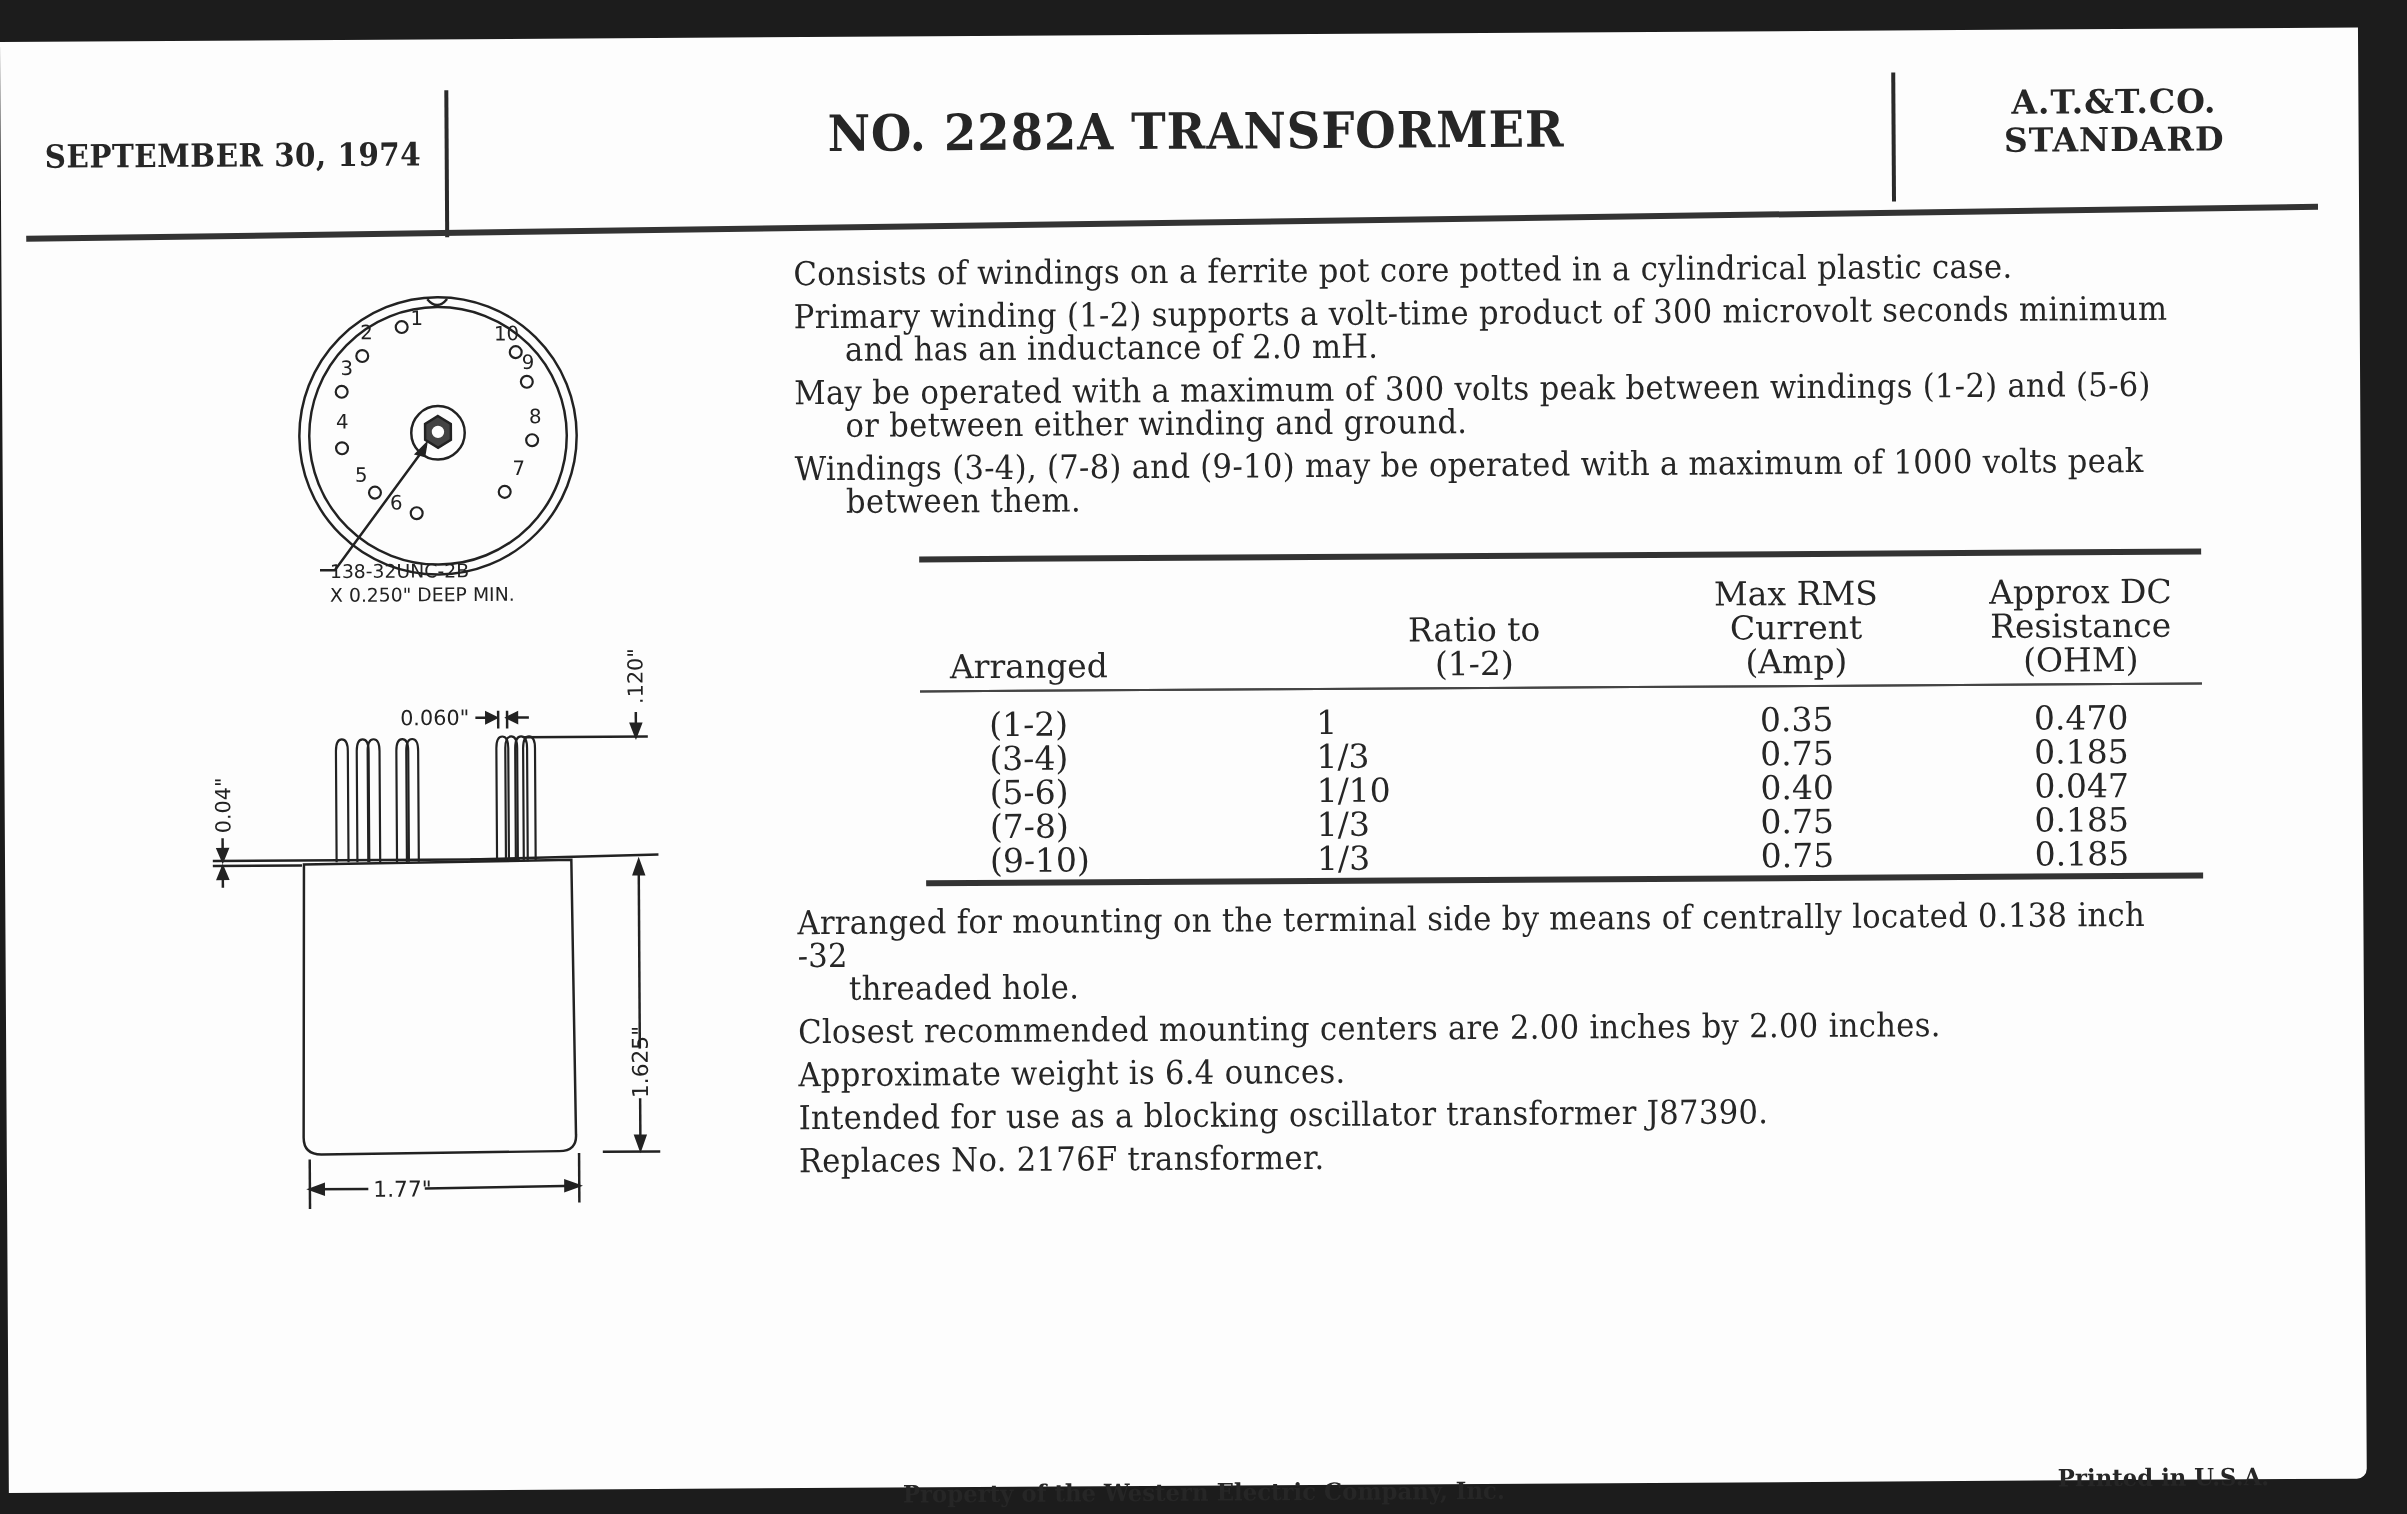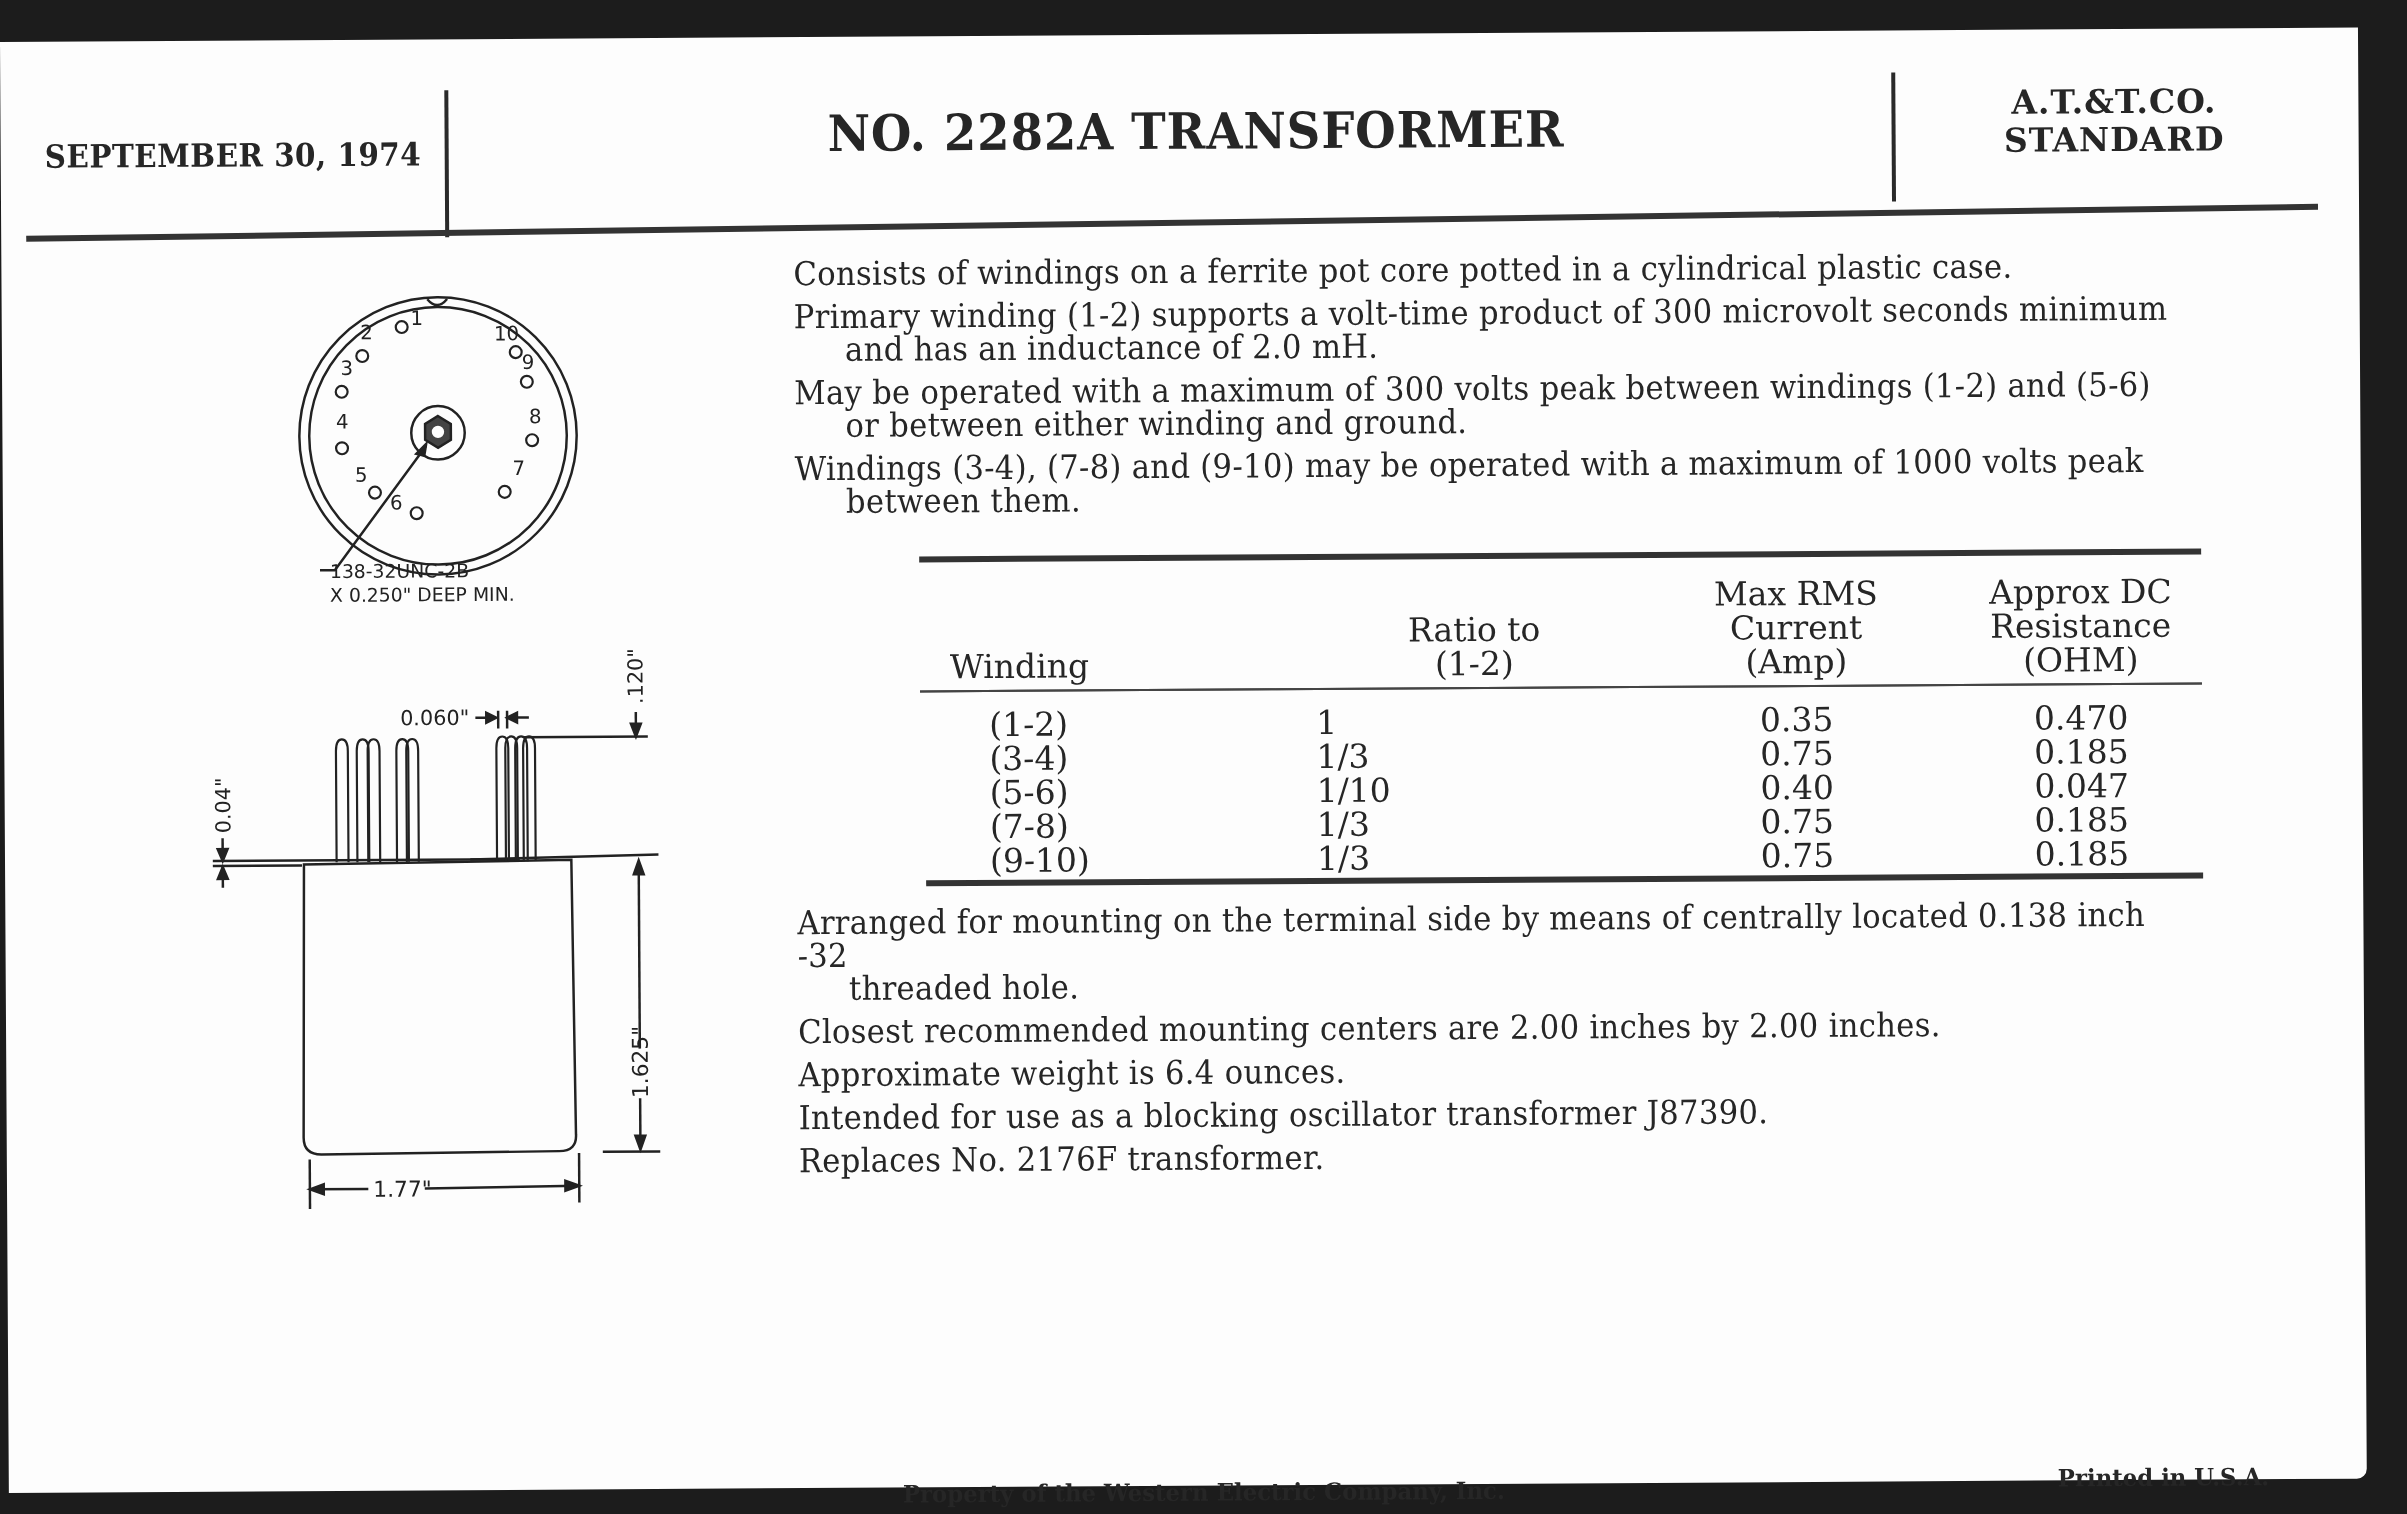--- a/index.html
+++ b/index.html
@@ -97,21 +97,21 @@
       <span>Windings (3-4), (7-8) and (9-10) may be operated with a maximum of 1000 volts peak</span>
       <span class="indent">between them.</span>
     </p>
   </div>
 
   <div class="abs tbl-top"></div>
   <table class="spec">
     <thead>
       <tr>
         <th class="col-w">
-          <span>Winding</span>
+          <span>Arranged</span>
         </th>
         <th class="col-r" style="text-align:center;">
           <div>Ratio to</div>
           <div>(1-2)</div>
         </th>
         <th class="col-c">
           <div>Max RMS</div>
           <div>Current</div>
           <div>(Amp)</div>
         </th>

